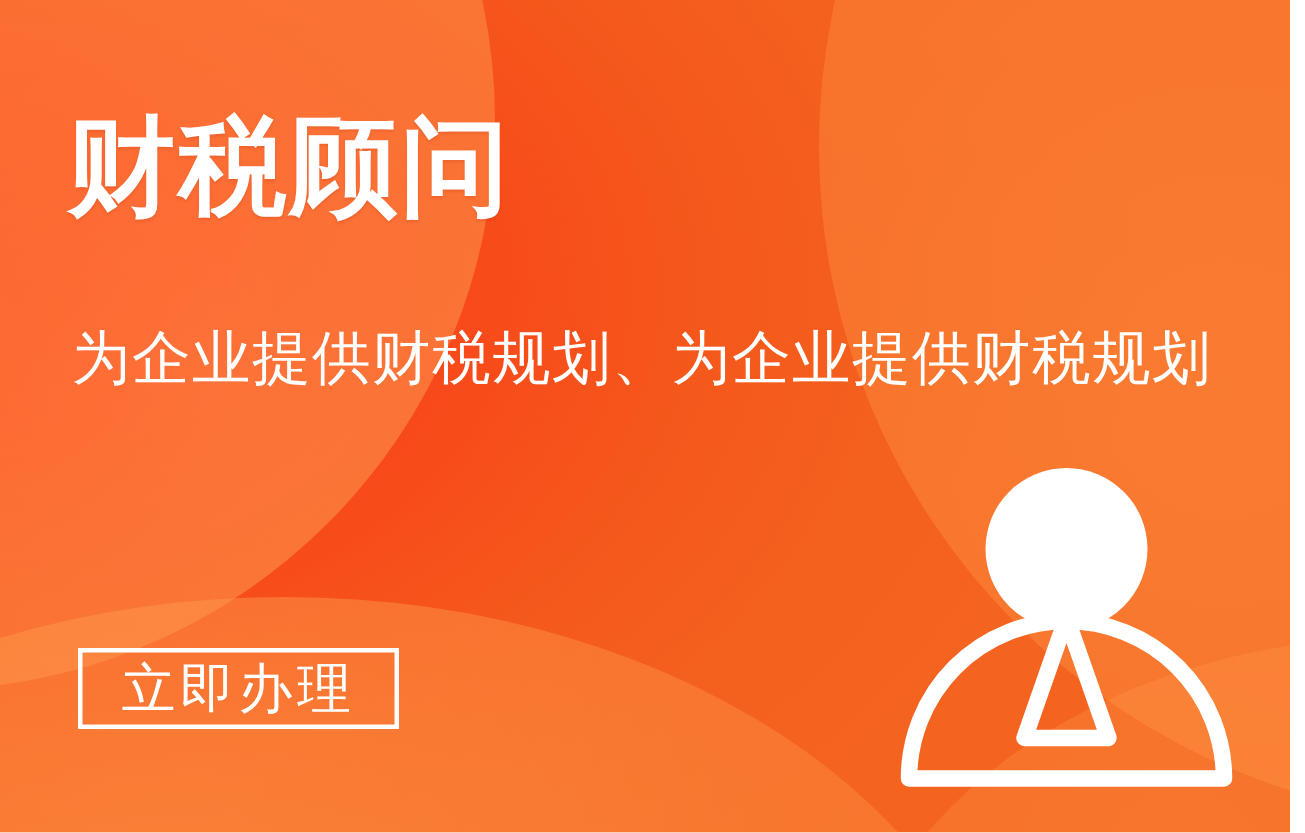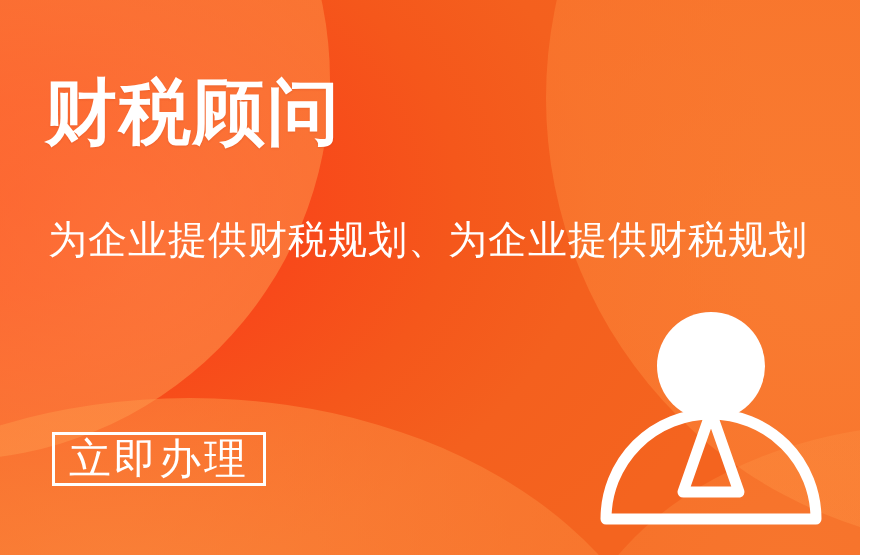--- a/index.html
+++ b/index.html
@@ -99,21 +99,21 @@
   .cta-button {
     position: absolute;
     left: 52px;
     top: 432px;
     width: 214px;
     height: 54px;
     box-sizing: border-box;
     border: 3px solid #ffffff;
     background: transparent;
     color: #ffffff;
-    font-size: 42px;
+    font-size: 36px;
     font-weight: 400;
     letter-spacing: 3px;
     line-height: 48px;
     text-align: center;
     cursor: pointer;
     font-family: inherit;
     padding: 0;
   }
 
   .person-icon {

